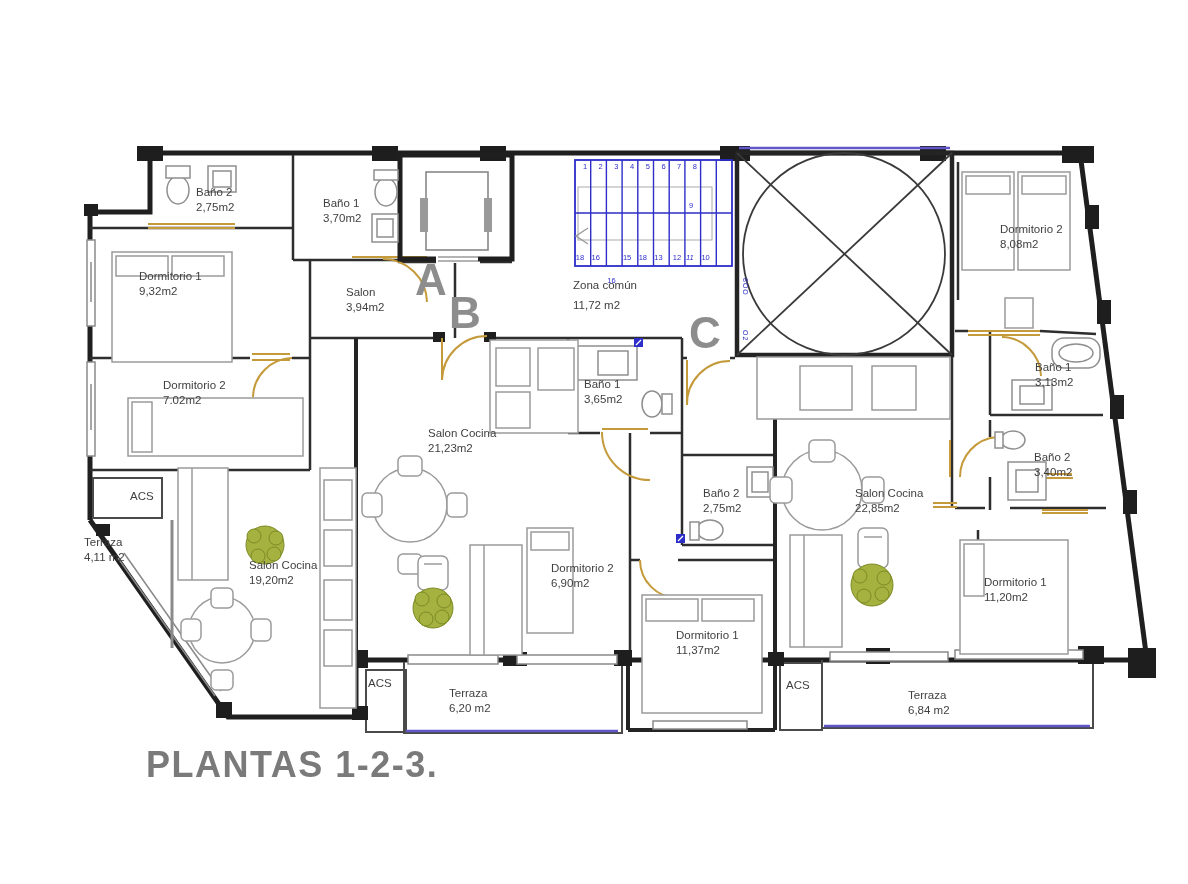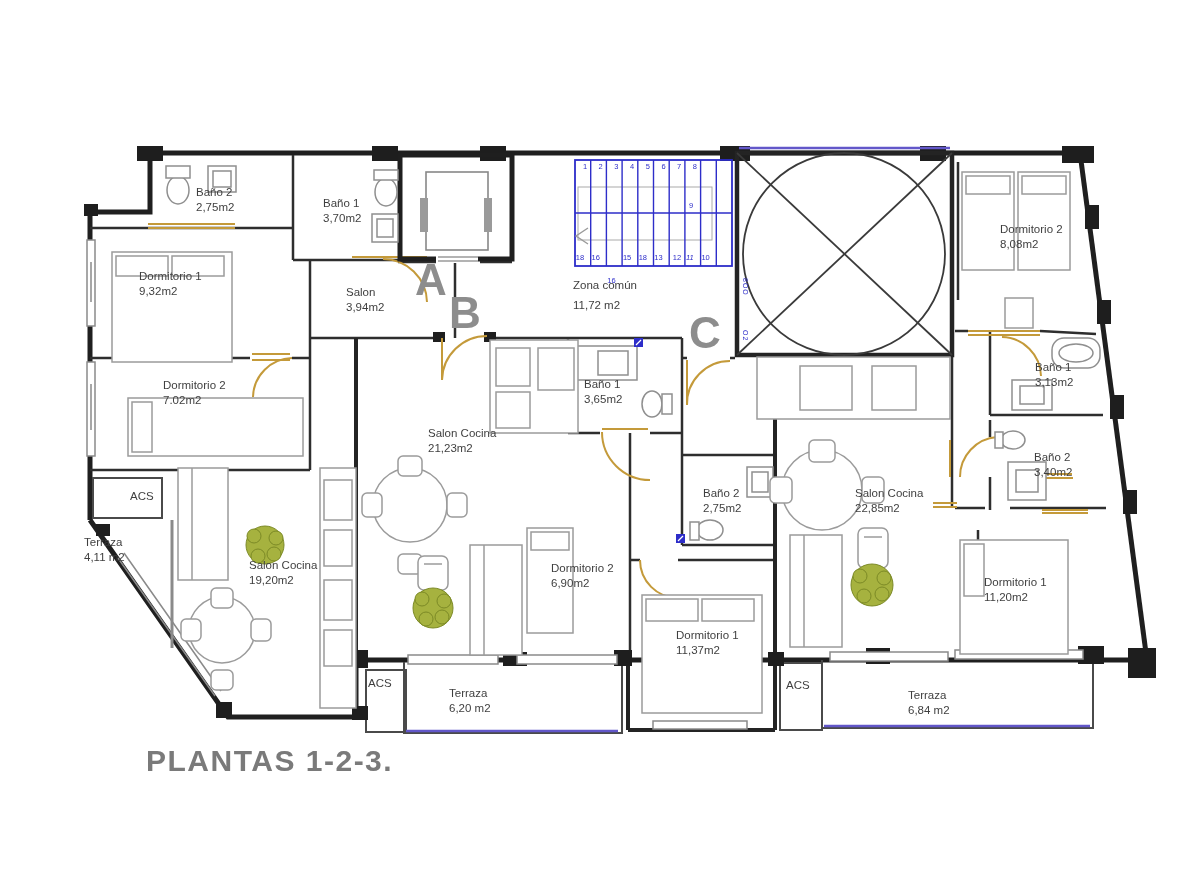--- a/index.html
+++ b/index.html
@@ -3,21 +3,21 @@
 <meta charset="utf-8">
 <style>
   html,body{margin:0;padding:0;background:#ffffff;}
   .canvas{position:relative;width:1188px;height:884px;background:#ffffff;overflow:hidden;
           font-family:"Liberation Sans",sans-serif;}
   .plan-svg{position:absolute;left:0;top:0;width:1188px;height:884px;}
   .room-label{position:absolute;font-size:11.5px;line-height:1.3;color:#3f3f3f;
               white-space:pre-line;letter-spacing:0;}
   .room-label.zone{line-height:1.75;}
   .unit-letter{position:absolute;font-size:44px;font-weight:bold;color:#8d8d8d;line-height:1;}
-  .page-title{position:absolute;left:146px;top:744px;font-size:30px;font-weight:bold;
+  .page-title{position:absolute;left:146px;top:744px;font-size:36px;font-weight:bold;
               color:#7a7a7a;letter-spacing:1.5px;}
   .stair-num{position:absolute;font-size:7.5px;color:#2d2dc9;width:14px;text-align:center;line-height:1;}
   .door-code{position:absolute;font-size:7px;color:#2d2dc9;writing-mode:vertical-rl;
              letter-spacing:1px;line-height:1;}
 </style>
 </head>
 <body>
 
 <div class="canvas">
 

